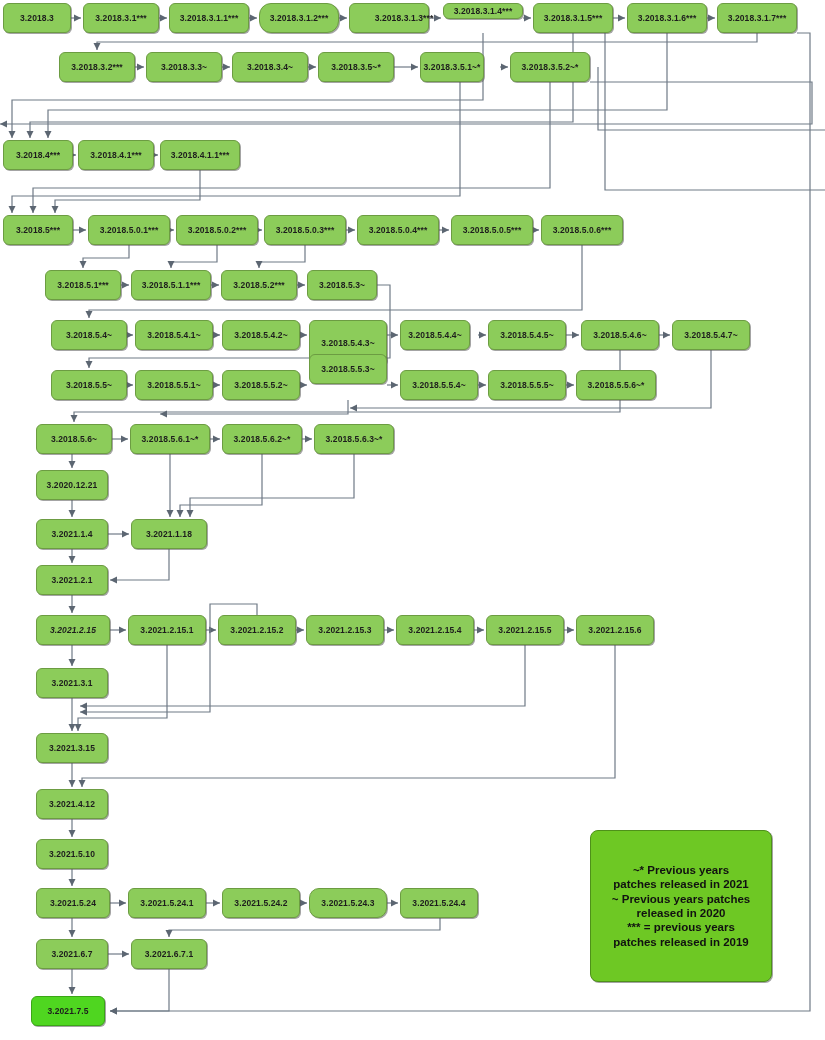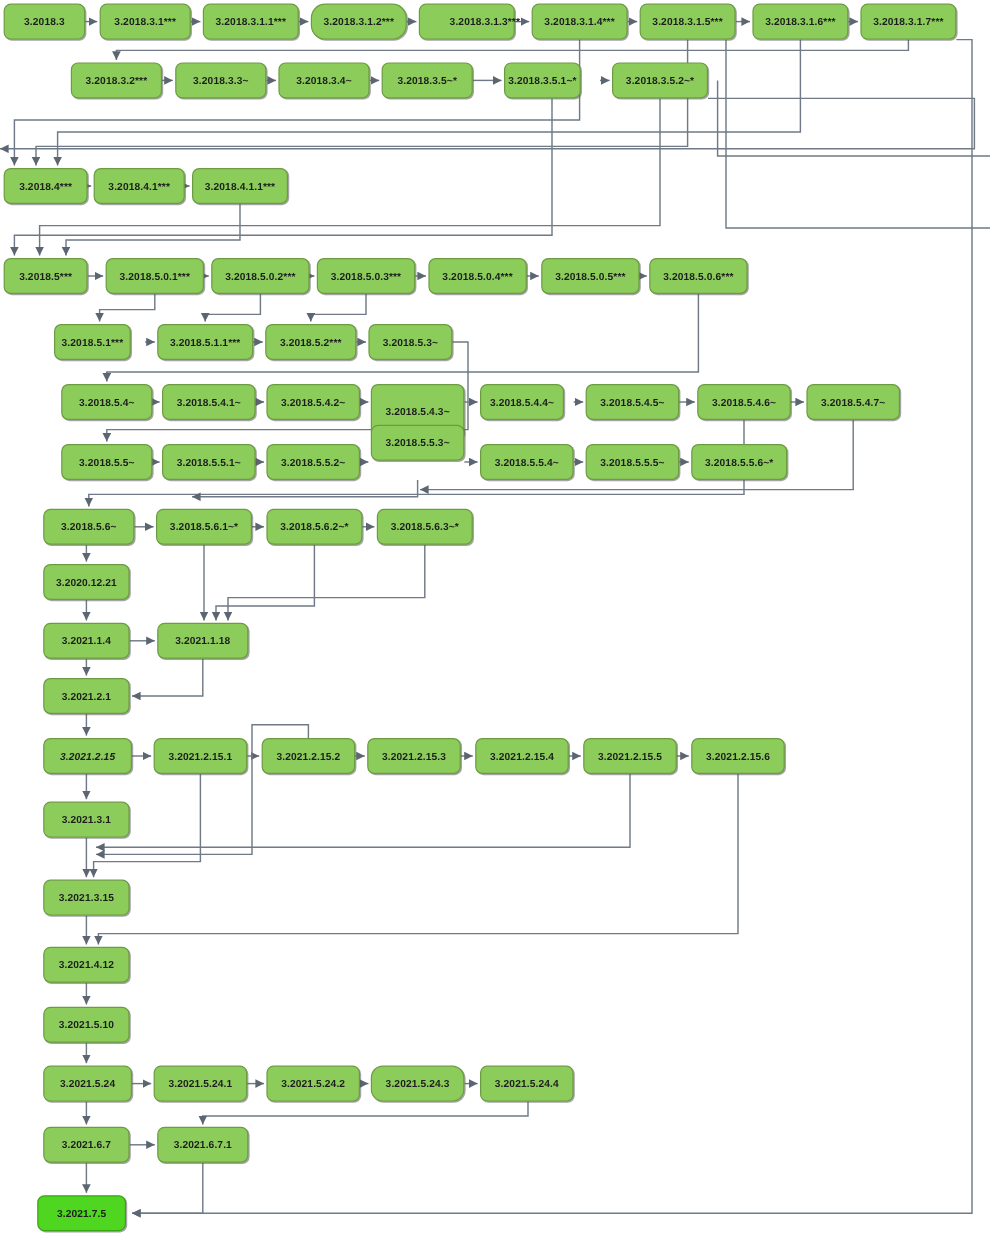--- a/index.html
+++ b/index.html
@@ -176,47 +176,55 @@
 
       <path d="M797,33 L810,33 L810,1011 L110,1011"></path>
       <path d="M590,82 L812,82 L812,124 L0,124"></path>
     </g>
     <g fill="none" stroke="#6f7a86" stroke-width="1.2">
       <path d="M605,33 L605,190 L825,190"></path>
       <path d="M598,67 L598,130 L825,130"></path>
     </g>
   </svg>
 
+  <div class="legend" style="left: 590px; top: 830px; width: 182px; height: 152px;">
+    <div>~* Previous years</div>
+    <div>patches released in 2021</div>
+    <div>~ Previous years patches</div>
+    <div>released in 2020</div>
+    <div>*** = previous years</div>
+    <div>patches released in 2019</div>
+  </div>
 
 <div class="node" style="left: 3px; top: 3px; width: 68px; height: 30px;">3.2018.3</div>
     <div class="node" style="left: 83px; top: 3px; width: 76px; height: 30px;">3.2018.3.1***</div>
     <div class="node" style="left: 169px; top: 3px; width: 80px; height: 30px;">3.2018.3.1.1***</div>
     <div class="node" style="left: 259px; top: 3px; width: 80px; height: 30px; border-radius: 12px;">3.2018.3.1.2***</div>
     <div class="node" style="left: 349px; top: 3px; width: 80px; height: 30px; padding-left: 32px;">3.2018.3.1.3***</div>
-    <div class="node" style="left: 443px; top: 3px; width: 80px; height: 30px;">3.2018.3.1.4***</div>
+    <div class="node" style="left: 443px; top: 3px; width: 80px; height: 16px;">3.2018.3.1.4***</div>
     <div class="node" style="left: 533px; top: 3px; width: 80px; height: 30px;">3.2018.3.1.5***</div>
     <div class="node" style="left: 627px; top: 3px; width: 80px; height: 30px;">3.2018.3.1.6***</div>
     <div class="node" style="left: 717px; top: 3px; width: 80px; height: 30px;">3.2018.3.1.7***</div>
     <div class="node" style="left: 59px; top: 52px; width: 76px; height: 30px;">3.2018.3.2***</div>
     <div class="node" style="left: 146px; top: 52px; width: 76px; height: 30px;">3.2018.3.3~</div>
     <div class="node" style="left: 232px; top: 52px; width: 76px; height: 30px;">3.2018.3.4~</div>
     <div class="node" style="left: 318px; top: 52px; width: 76px; height: 30px;">3.2018.3.5~*</div>
     <div class="node" style="left: 420px; top: 52px; width: 64px; height: 30px;">3.2018.3.5.1~*</div>
     <div class="node" style="left: 510px; top: 52px; width: 80px; height: 30px;">3.2018.3.5.2~*</div>
     <div class="node" style="left: 3px; top: 140px; width: 70px; height: 30px;">3.2018.4***</div>
     <div class="node" style="left: 78px; top: 140px; width: 76px; height: 30px;">3.2018.4.1***</div>
     <div class="node" style="left: 160px; top: 140px; width: 80px; height: 30px;">3.2018.4.1.1***</div>
     <div class="node" style="left: 3px; top: 215px; width: 70px; height: 30px;">3.2018.5***</div>
     <div class="node" style="left: 88px; top: 215px; width: 82px; height: 30px;">3.2018.5.0.1***</div>
     <div class="node" style="left: 176px; top: 215px; width: 82px; height: 30px;">3.2018.5.0.2***</div>
     <div class="node" style="left: 264px; top: 215px; width: 82px; height: 30px;">3.2018.5.0.3***</div>
     <div class="node" style="left: 357px; top: 215px; width: 82px; height: 30px;">3.2018.5.0.4***</div>
     <div class="node" style="left: 451px; top: 215px; width: 82px; height: 30px;">3.2018.5.0.5***</div>
     <div class="node" style="left: 541px; top: 215px; width: 82px; height: 30px;">3.2018.5.0.6***</div>
-    <div class="node" style="left: 45px; top: 270px; width: 64px; height: 30px;">3.2018.5.1***</div>
+    <div class="node" style="left: 45px; top: 270px; width: 76px; height: 30px;">3.2018.5.1***</div>
     <div class="node" style="left: 131px; top: 270px; width: 80px; height: 30px;">3.2018.5.1.1***</div>
     <div class="node" style="left: 221px; top: 270px; width: 76px; height: 30px;">3.2018.5.2***</div>
     <div class="node" style="left: 307px; top: 270px; width: 70px; height: 30px;">3.2018.5.3~</div>
     <div class="node" style="left: 51px; top: 320px; width: 76px; height: 30px;">3.2018.5.4~</div>
     <div class="node" style="left: 135px; top: 320px; width: 78px; height: 30px;">3.2018.5.4.1~</div>
     <div class="node" style="left: 222px; top: 320px; width: 78px; height: 30px;">3.2018.5.4.2~</div>
     <div class="node" style="left: 309px; top: 320px; width: 78px; height: 46px;">3.2018.5.4.3~</div>
     <div class="node" style="left: 400px; top: 320px; width: 70px; height: 30px;">3.2018.5.4.4~</div>
     <div class="node" style="left: 488px; top: 320px; width: 78px; height: 30px;">3.2018.5.4.5~</div>
     <div class="node" style="left: 581px; top: 320px; width: 78px; height: 30px;">3.2018.5.4.6~</div>

